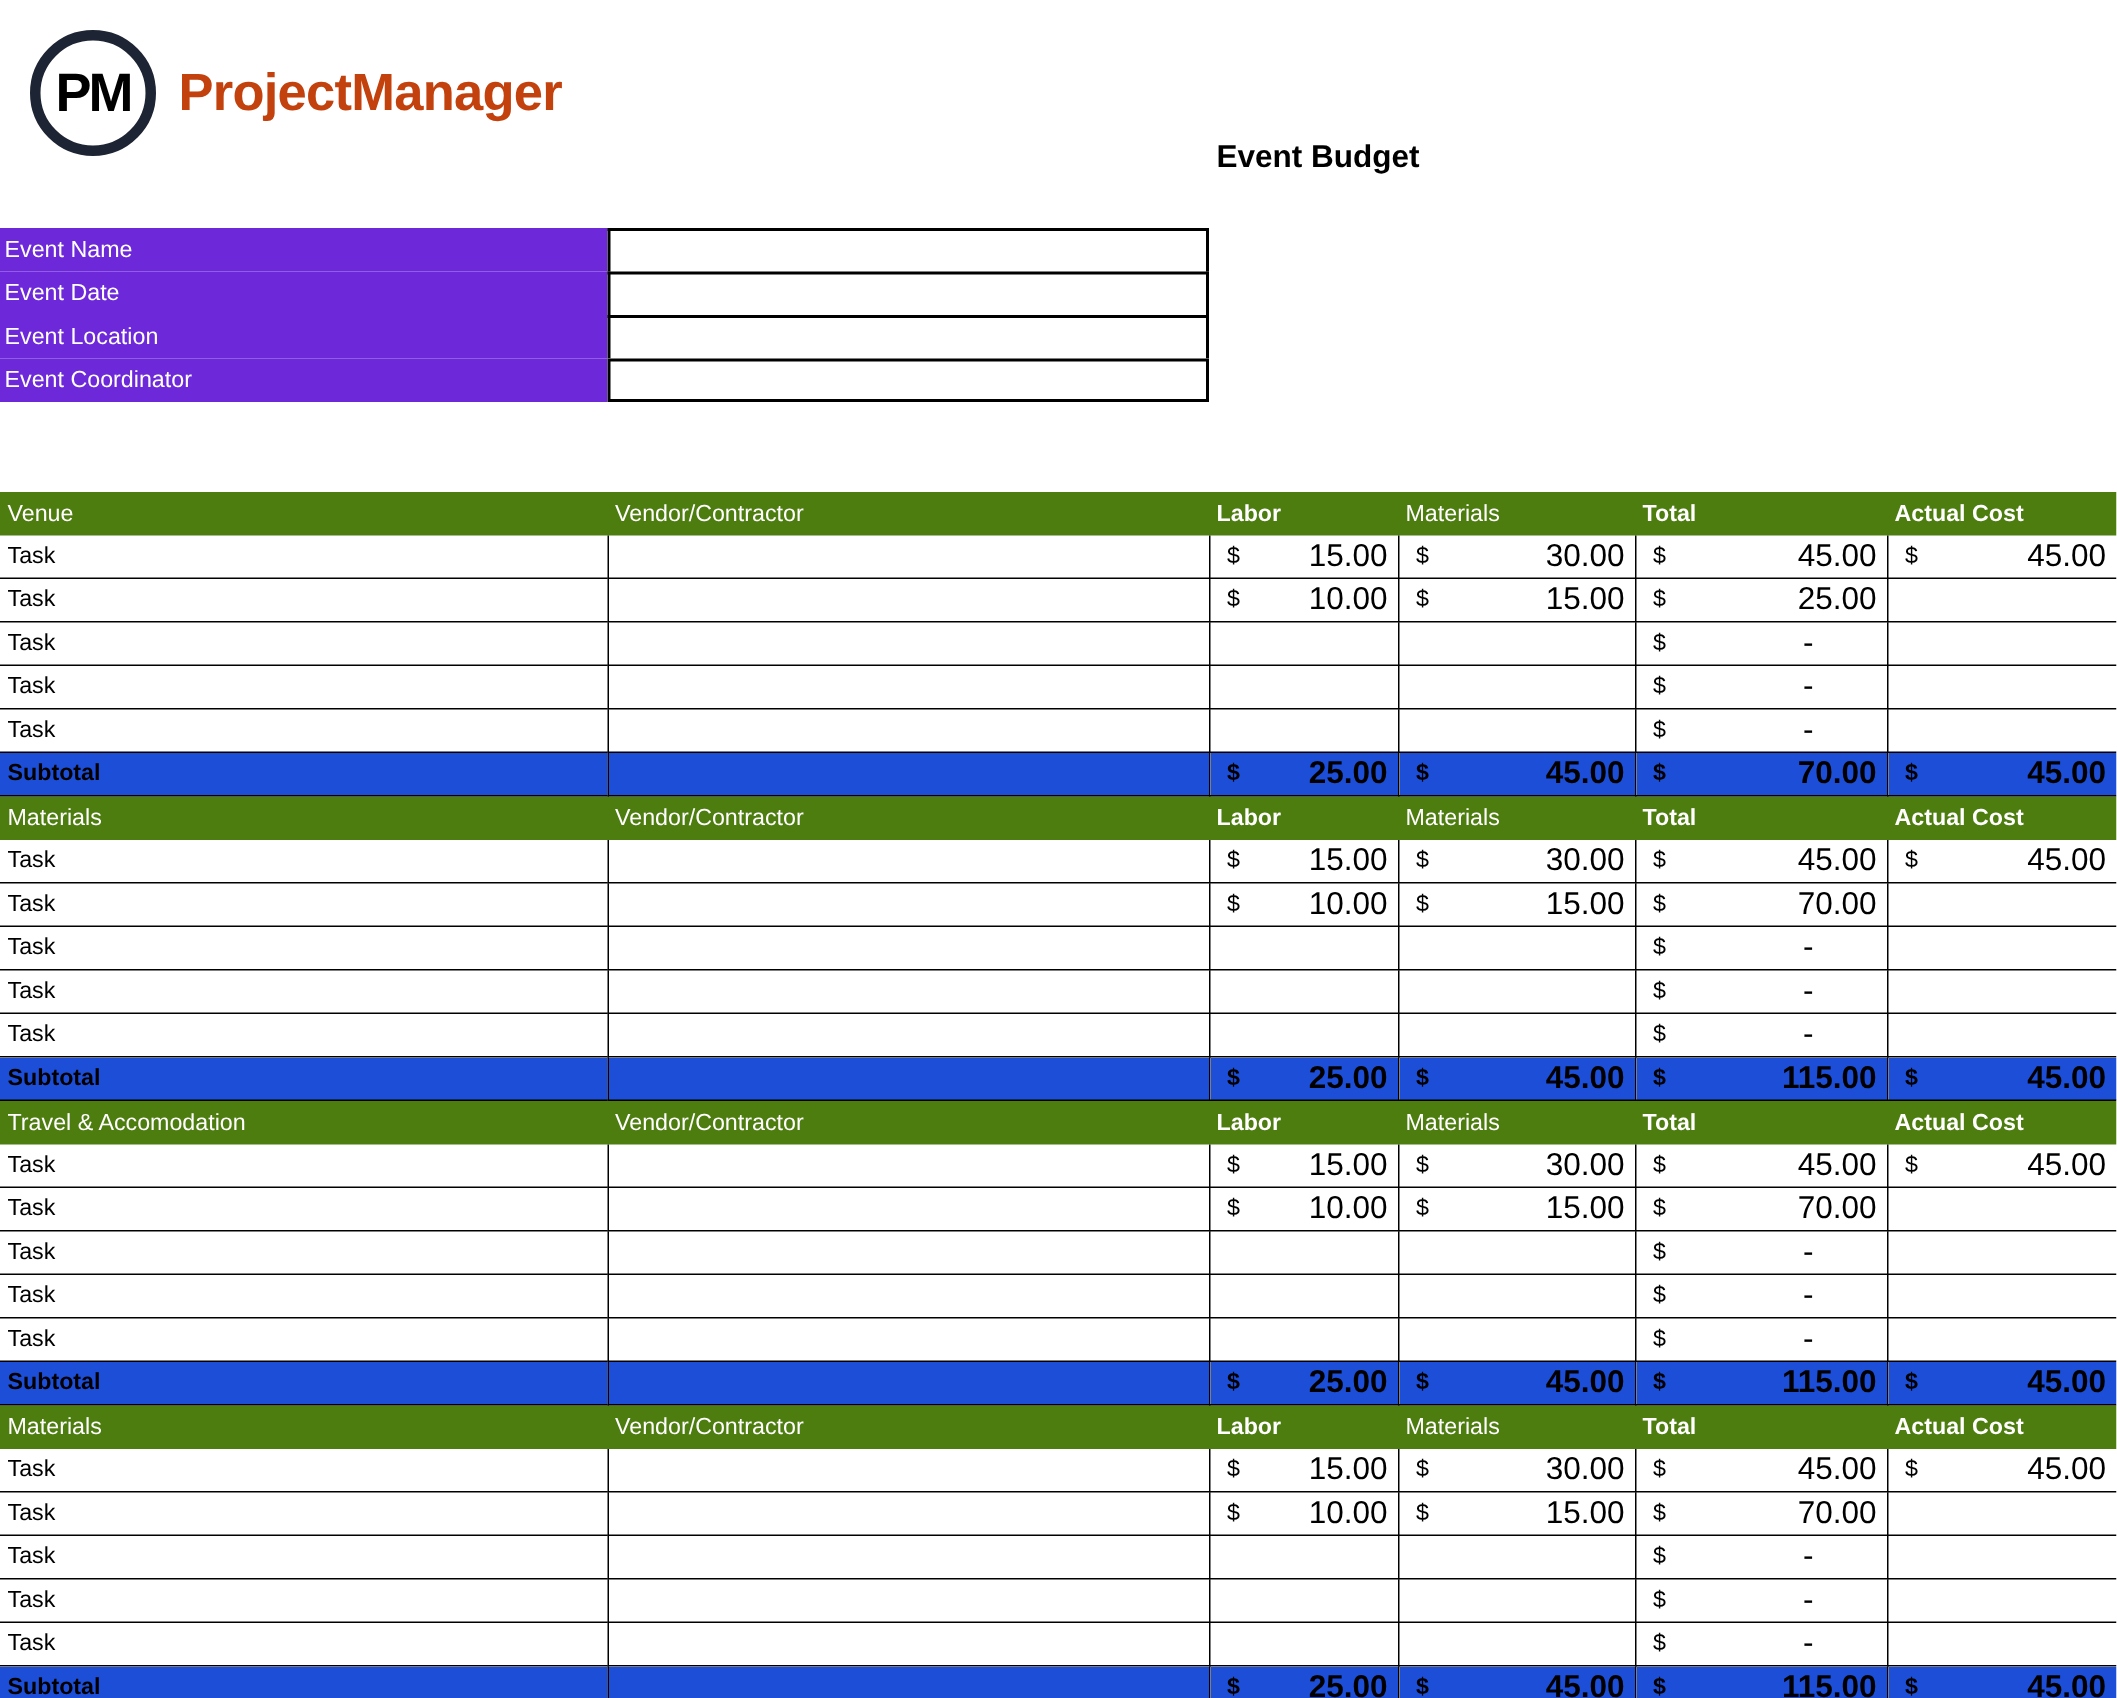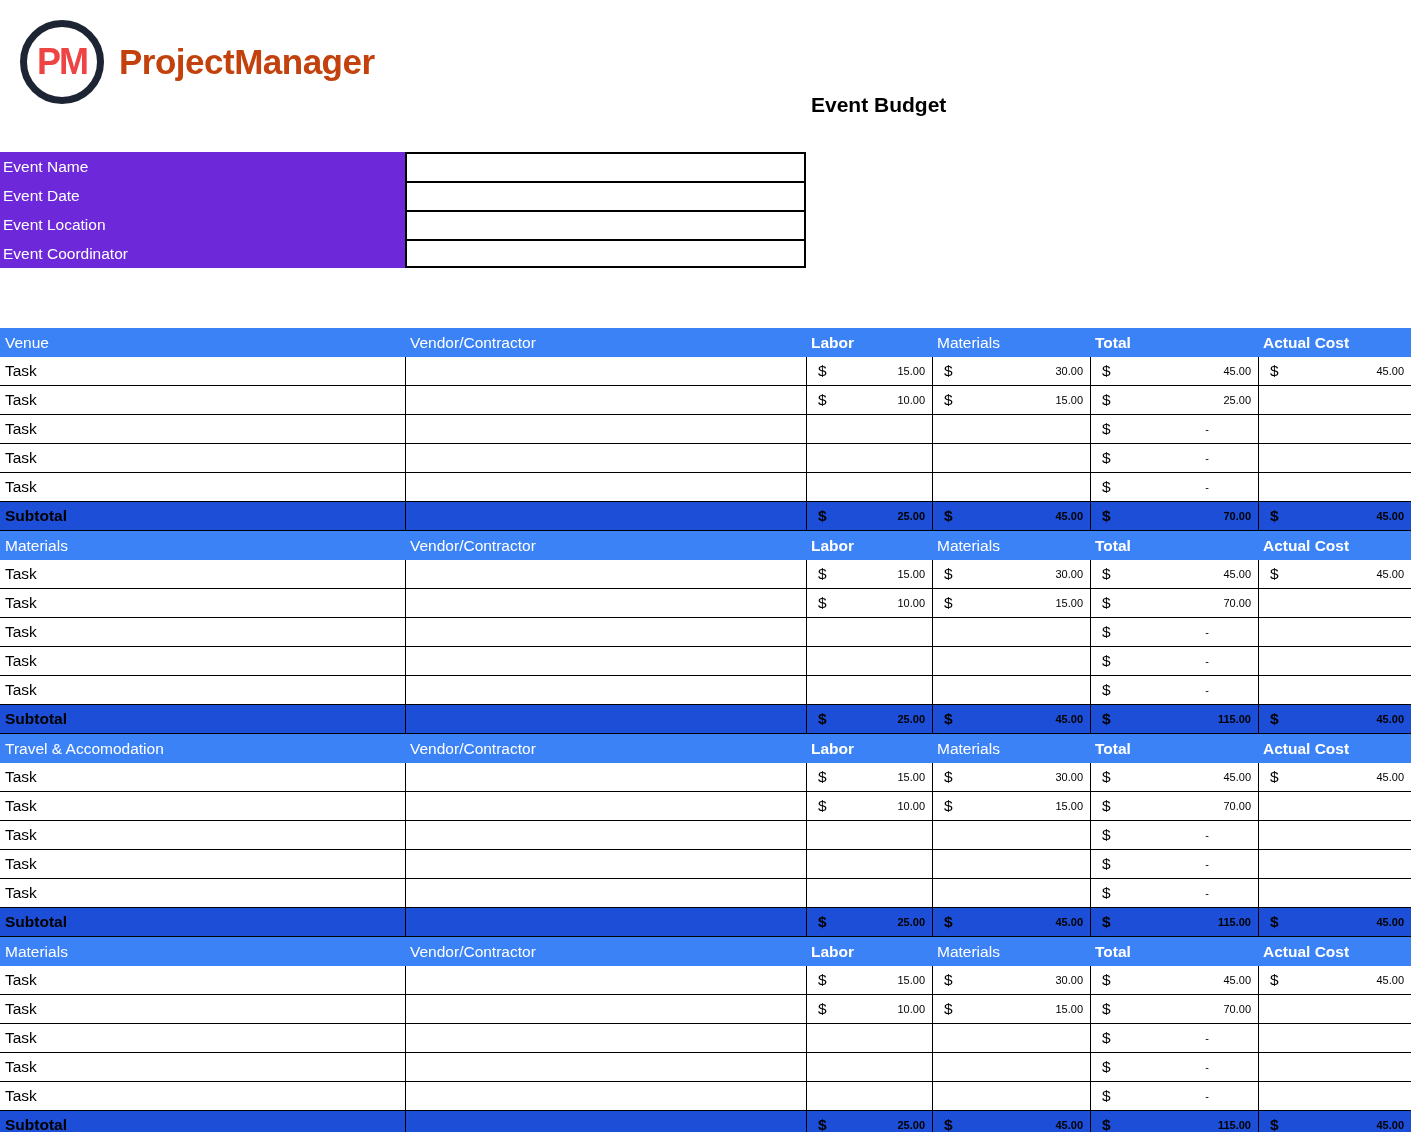--- a/index.html
+++ b/index.html
@@ -27,21 +27,21 @@
     height: 84px;
     box-sizing: border-box;
     border: 7px solid #1d2433;
     border-radius: 50%;
     display: flex;
     align-items: center;
     justify-content: center;
     font-weight: bold;
     font-size: 36px;
     letter-spacing: -2px;
-    color: #ef4444;
+    color: #000000;
   }
   .brand-name {
     font-size: 35px;
     font-weight: bold;
     color: #c2410c;
     letter-spacing: -0.5px;
   }
   
   .title {
     position: absolute;
@@ -92,36 +92,36 @@
     height: 29px;
     box-sizing: border-box;
   }
   .cell {
     box-sizing: border-box;
     font-size: 15.5px;
     line-height: 28px;
     overflow: hidden;
     white-space: nowrap;
   }
-  .row.head { background: #3b82f6; color: #fff; }
+  .row.head { background: #4d7c0f; color: #fff; }
   .row.head .cell { line-height: 29px; }
   .hlabel { padding-left: 5px; }
   .bold { font-weight: bold; }
   .row.task .cell, .row.subtotal .cell { border-bottom: 1px solid #000; background-clip: padding-box; }
   .row.subtotal .cell { background-color: #1d4ed8; font-weight: bold; }
   .bl { border-left: 1px solid #000; }
   .c-cat { padding-left: 5px; }
   .money {
     display: flex;
     justify-content: space-between;
     align-items: center;
     padding: 0 7px 0 11px;
   }
   .money .cur { font-size: 15.5px; }
-  .money .val { font-size: 11px; }
+  .money .val { font-size: 21px; }
   .money .val.dash { margin-right: 42px; }
 </style>
 </head>
 <body>
 
 <div class="page">
   <div class="brand">
     <div class="brand-circle">
       <span>PM</span>
     </div>

